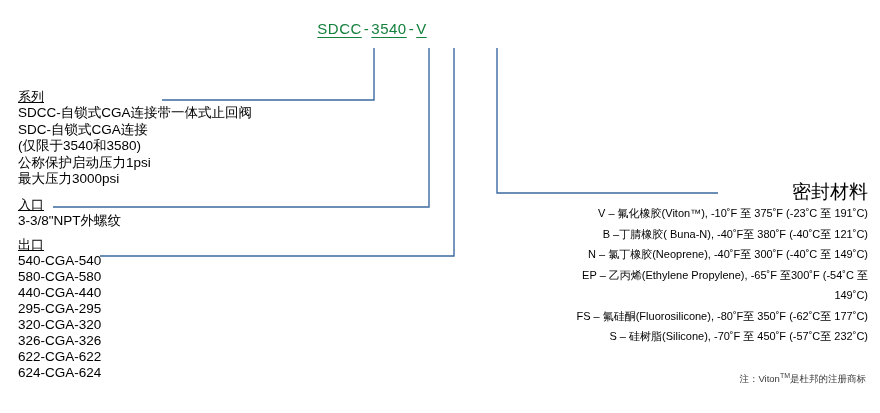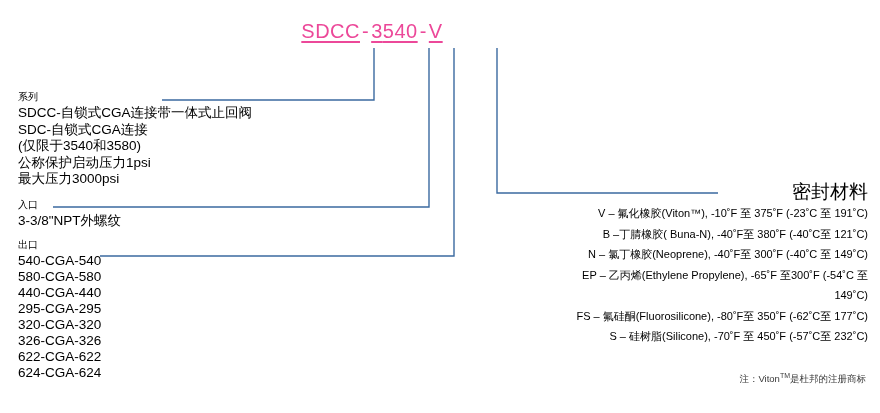--- a/index.html
+++ b/index.html
@@ -17,24 +17,24 @@
     overflow: hidden;
   }
 
   
   #part-number {
     position: absolute;
     left: 0;
     top: 20px;
     width: 744px;
     text-align: center;
-    font-size: 20px;
+    font-size: 15px;
     letter-spacing: 0.5px;
     white-space: nowrap;
-    color: #ec4899;
+    color: #15803d;
   }
   #part-number .seg {
     text-decoration: underline;
     text-underline-offset: 3px;
   }
   #part-number .sep {
     text-decoration: none;
     padding: 0 2px;
   }
 
@@ -49,22 +49,23 @@
   }
 
   
   .block {
     position: absolute;
     font-size: 13.5px;
     line-height: 16.5px;
     white-space: nowrap;
   }
   .block .heading {
-    font-size: 10px;
+    font-size: 13px;
     line-height: 17px;
+    text-decoration: underline;
   }
   .block .row {
     font-size: 13.5px;
     line-height: 16.5px;
   }
 
   #series-block { left: 18px; top: 88px; }
   #inlet-block  { left: 18px; top: 196px; }
   #outlet-block { left: 18px; top: 236px; }
   #outlet-block .row { line-height: 16px; }

